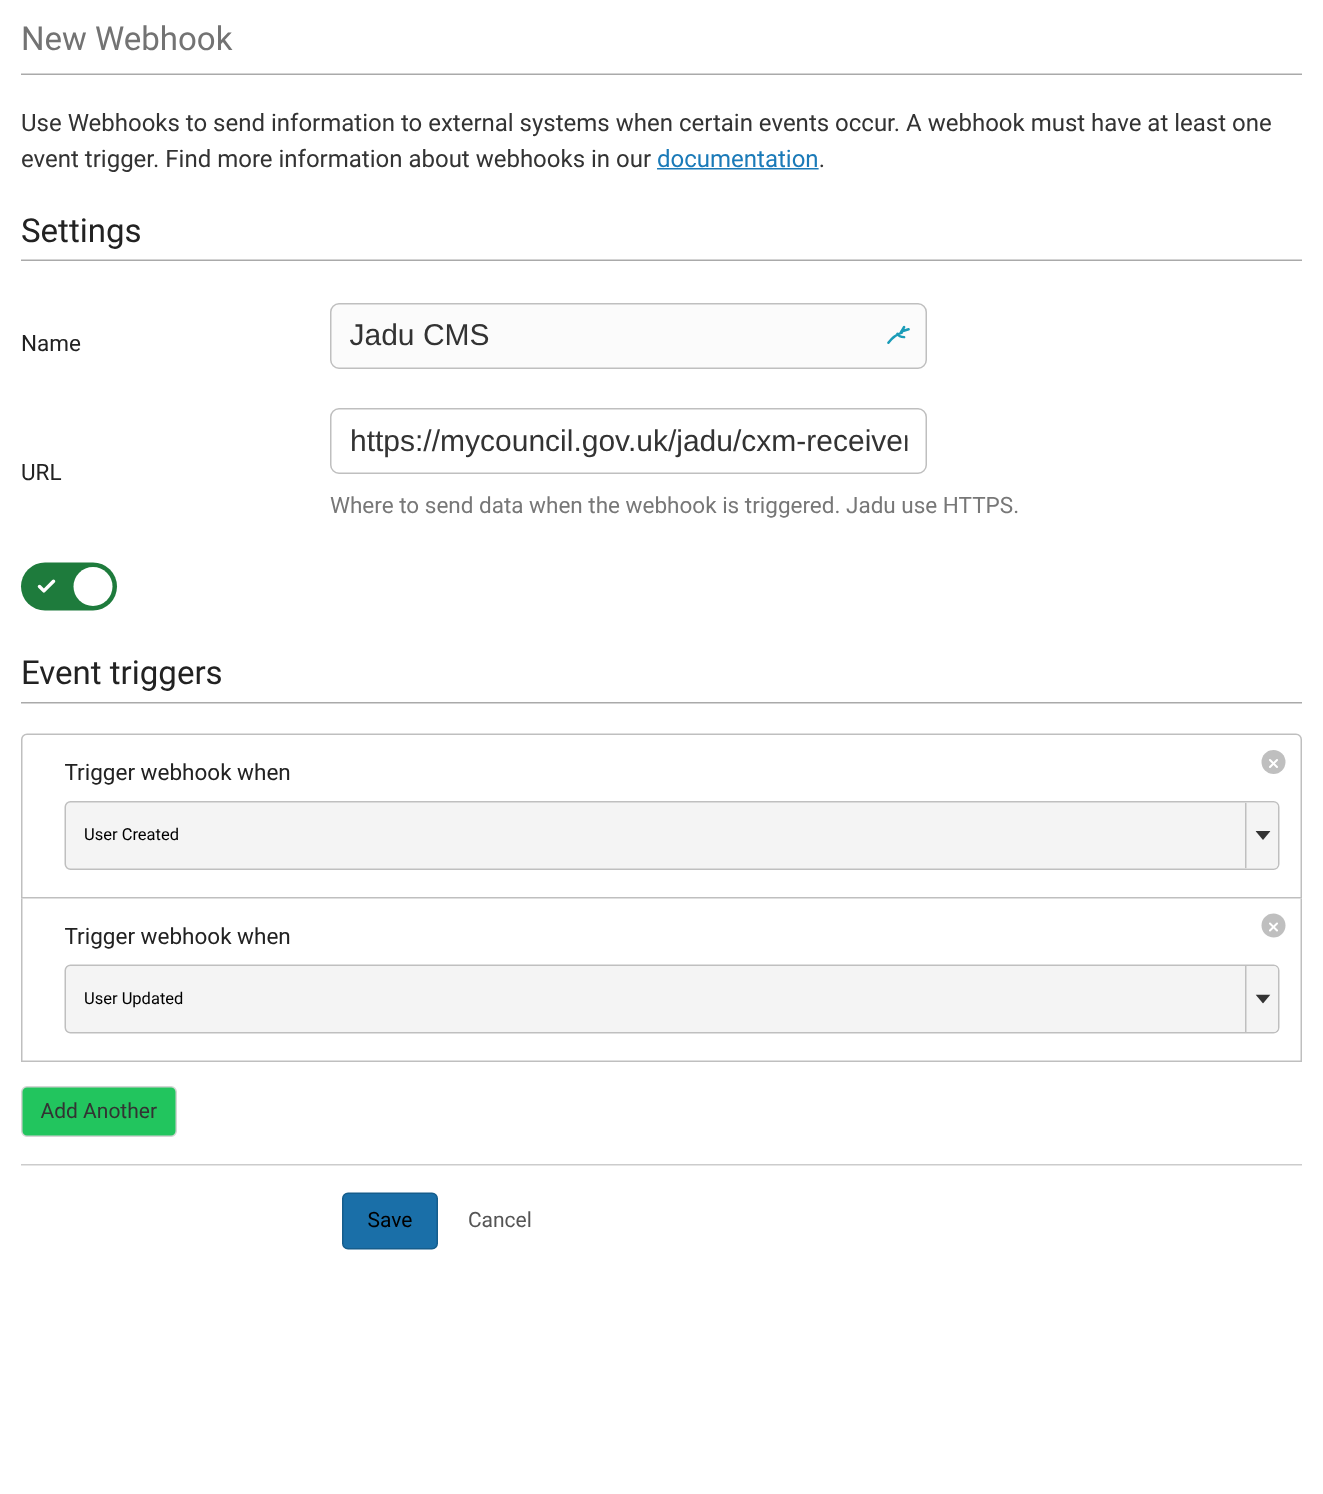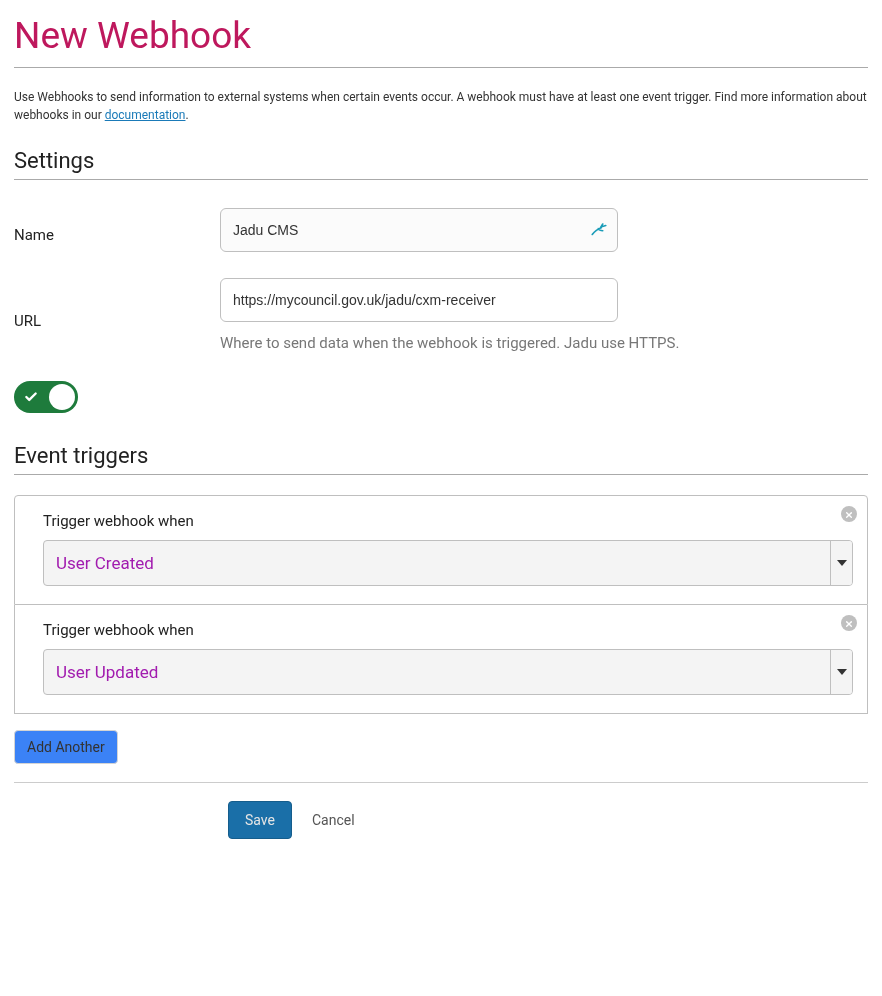--- a/index.html
+++ b/index.html
@@ -9,39 +9,39 @@
     }
     body {
       font-family: -apple-system, BlinkMacSystemFont, "Segoe UI", Roboto, "Helvetica Neue", Arial, sans-serif;
       font-size: 15px;
       color: #222;
       padding: 14px;
       width: 882px;
       background: #fff;
     }
     h1 {
-      font-size: 37px;
+      font-size: 22px;
       font-weight: 400;
-      color: #be185d;
+      color: #737373;
       margin-bottom: 10px;
     }
     h2 {
       font-size: 22px;
       font-weight: 400;
       color: #222;
       margin-bottom: 6px;
       margin-top: 24px;
     }
     .section-rule {
       border: none;
       border-top: 1px solid #aaa;
       margin: 0 0 20px 0;
     }
     .intro {
-      font-size: 12px;
+      font-size: 16px;
       line-height: 1.5;
       color: #333;
       margin-bottom: 14px;
     }
     .intro a {
       color: #1a7ab8;
       text-decoration: underline;
     }
     .form-row {
       display: flex;
@@ -64,21 +64,21 @@
     }
     .form-control-wrap-wide {
       flex: 1;
     }
     .text-input {
       width: 100%;
       height: 44px;
       padding: 16px 12px;
       border: 1px solid #bfbfbf;
       border-radius: 6px;
-      font-size: 14px;
+      font-size: 20px;
       color: #333;
       background: #fff;
       outline: none;
     }
     .text-input-name {
       background: #fbfbfb;
       padding-right: 36px;
     }
     .input-wrap-relative {
       position: relative;
@@ -172,22 +172,22 @@
       overflow: hidden;
       background: #f4f4f4;
       height: 46px;
       cursor: pointer;
     }
     .select-text {
       flex: 1;
       padding: 0 12px;
       display: flex;
       align-items: center;
-      font-size: 17px;
-      color: #a21caf;
+      font-size: 11px;
+      color: #000000;
       text-align: right;
     }
     .select-arrow {
       width: 22px;
       border-left: 1px solid #bfbfbf;
       display: flex;
       align-items: center;
       justify-content: center;
       background: #f4f4f4;
     }
@@ -199,28 +199,28 @@
     .btn {
       display: inline-block;
       padding: 8px 12px;
       font-size: 14px;
       border-radius: 4px;
       cursor: pointer;
       border: 1px solid transparent;
       font-family: inherit;
     }
     .btn-secondary {
-      background: #3b82f6;
+      background: #22c55e;
       border-color: #d4d4d4;
       color: #333;
     }
     .btn-primary {
       background: #1a6fa8;
       border-color: #155d8c;
-      color: #e5e5e5;
+      color: #000000;
       padding: 10px 16px;
     }
     .btn-link {
       background: transparent;
       border: none;
       color: #555;
       padding: 10px 12px;
     }
     .add-another-wrap {
       margin-top: 16px;

